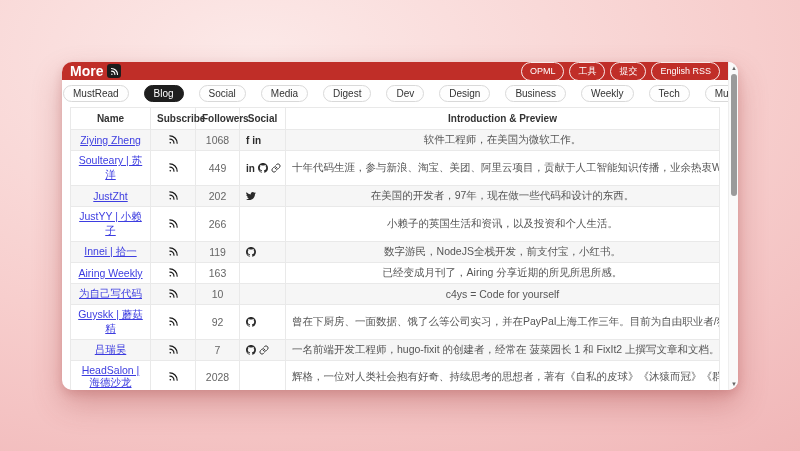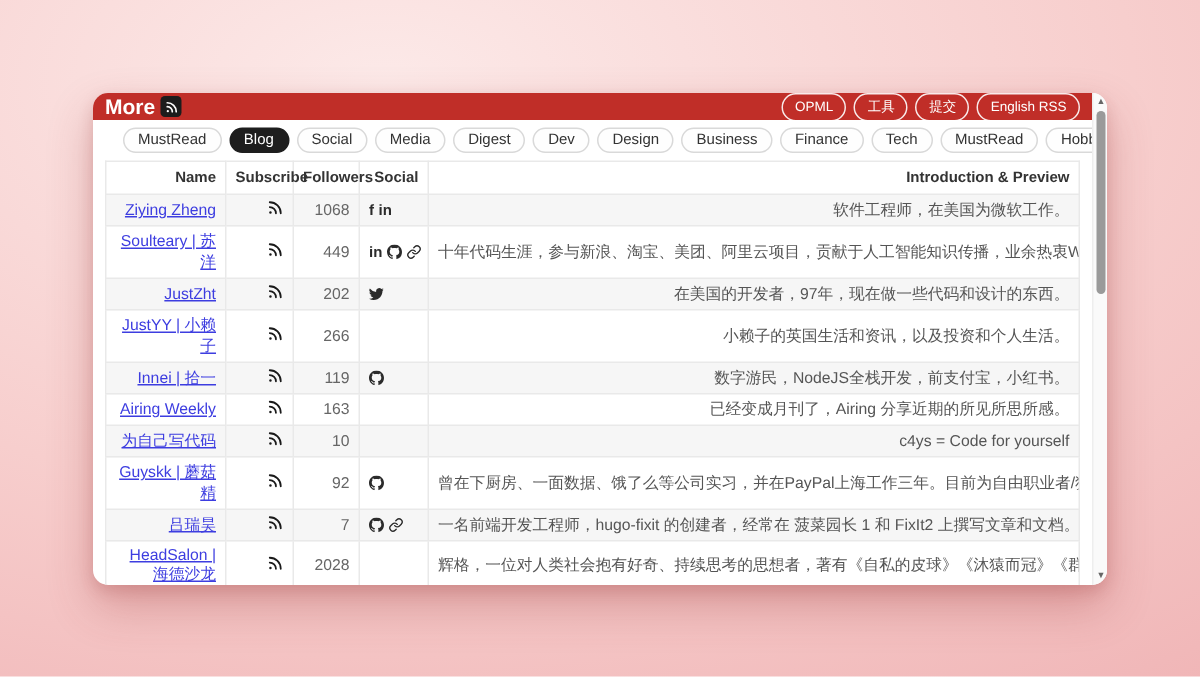--- a/index.html
+++ b/index.html
@@ -22,29 +22,29 @@
   .brand-rss {
     width:14px; height:14px; background:#1c1c1c; border-radius:3px;
     display:inline-flex; align-items:center; justify-content:center; color:#fff;
   }
   .brand-rss svg { width:9px; height:9px; }
   .header-actions { display:flex; gap:5px; }
   .pill-btn {
     border:1px solid rgba(255,255,255,.9); color:#fff; background:transparent;
     border-radius:10px; font-size:9px; padding:2px 8px; font-family:inherit; white-space:nowrap; cursor:pointer;
   }
-  .tabs { display:flex; gap:5px; padding:5px 20px; align-items:flex-end; background:#fff; }
+  .tabs { display:flex; gap:15px; padding:5px 1px; align-items:flex-end; background:#fff; }
   .tab {
     border:1px solid #d9d9d9; background:#fefefe; color:#333; border-radius:9px;
     padding:2px 9px; font-size:10px; font-family:inherit; white-space:nowrap; cursor:pointer;
   }
   .tab.active { background:var(--active-tab,#1e1e1e); color:#fff; border-color:var(--active-tab,#1e1e1e); }
   .table-wrap { padding:0 8px; }
   table { width:100%; border-collapse:collapse; font-size:10.5px; color:#555; table-layout:fixed; }
-  th, td { border:1px solid #e9e9e9; padding:3px 6px; text-align:right; vertical-align:middle; }
+  th, td { border:1px solid #e9e9e9; padding:3px 6px; text-align:center; vertical-align:middle; }
   thead th { color:#333; font-weight:bold; font-size:10px; padding:5px 6px; background:#fff; }
   tbody tr:nth-child(odd) td { background:#f6f6f6; }
   td.preview { white-space:nowrap; overflow:hidden; color:#555; }
   td.followers { color:#666;margin-top:36px; }
   a.name-link { color:var(--link,#3d3de0); text-decoration:underline; cursor:pointer; word-break:break-word; }
   .col-name { width:80px; } .col-sub { width:45px; } .col-fol { width:44px; } .col-soc { width:46px; }
   .social-icons { display:flex; gap:3px; align-items:center; color:#2b2b2b; }
   .icon-wrap { display:inline-flex; align-items:center; justify-content:center; cursor:pointer; }
   .icon-wrap svg { width:10px; height:10px; display:block; }
   .txt-icon { font-weight:bold; font-size:10px; color:#2b2b2b; }
@@ -82,21 +82,21 @@
     </div>
     <div class="tabs">
         <button class="tab">MustRead</button>
         <button class="tab active">Blog</button>
         <button class="tab">Social</button>
         <button class="tab">Media</button>
         <button class="tab">Digest</button>
         <button class="tab">Dev</button>
         <button class="tab">Design</button>
         <button class="tab">Business</button>
-        <button class="tab">Finance</button>
+        <button class="tab">Weekly</button>
         <button class="tab">Tech</button>
         <button class="tab">MustRead</button>
         <button class="tab">Hobbies</button>
       </div>
     <div class="table-wrap">
       <table>
         <colgroup>
           <col class="col-name">
             <col class="col-sub">
             <col class="col-fol">

